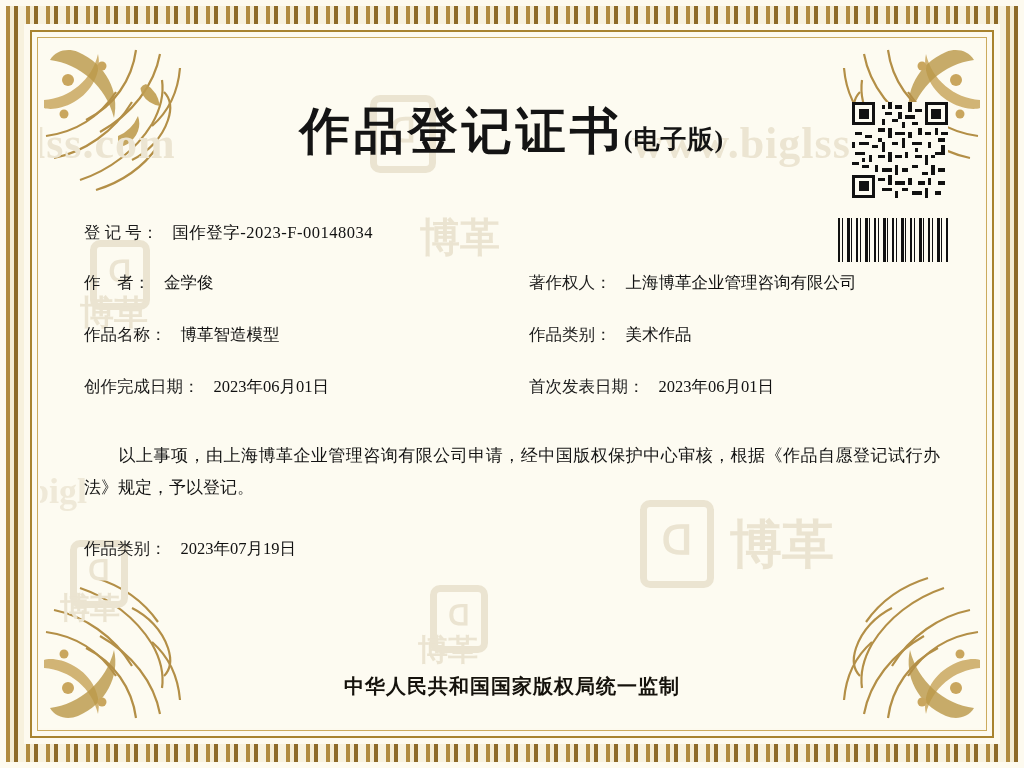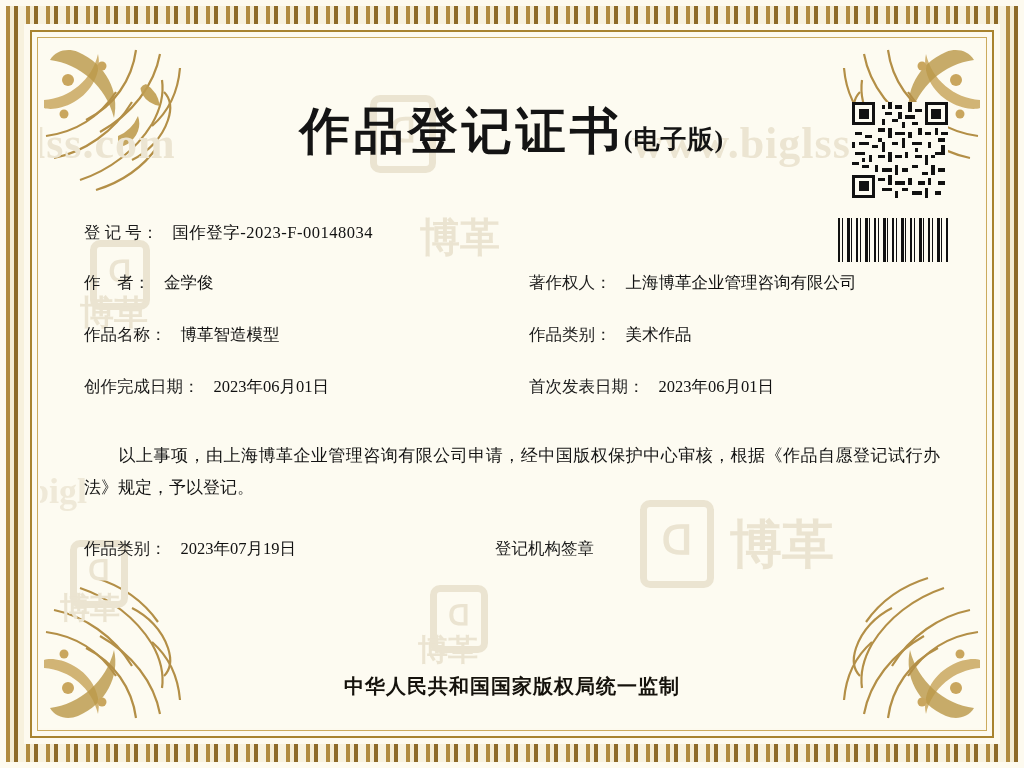--- a/index.html
+++ b/index.html
@@ -475,21 +475,18 @@
 
     <div class="para">
       <span class="indent"></span><span>以上事项，由上海博革企业管理咨询有限公司申请，经中国版权保护中心审核，根据《作品自愿登记试行办法》规定，予以登记。</span>
     </div>
 
     <div class="bottom-row">
       <div class="col left">
         <span class="lbl">作品类别：</span>
         <span class="val">2023年07月19日</span>
       </div>
-      <div class="col right">
-        <span class="lbl">登记机构签章</span>
-      </div>
     </div>
 
     <div class="footer">中华人民共和国国家版权局统一监制</div>
 
   </div>
 </div>
 
 </body></html>

